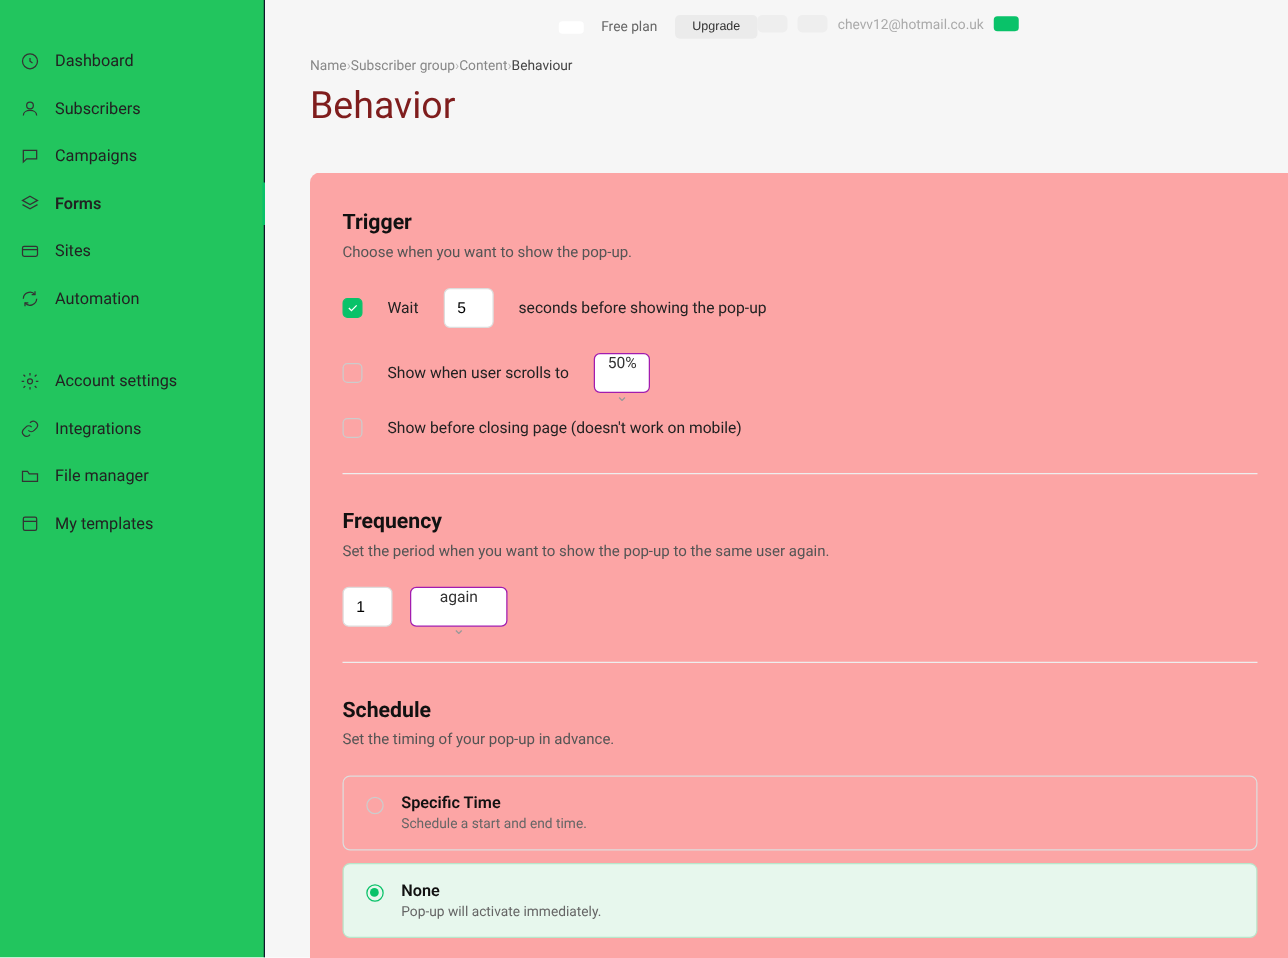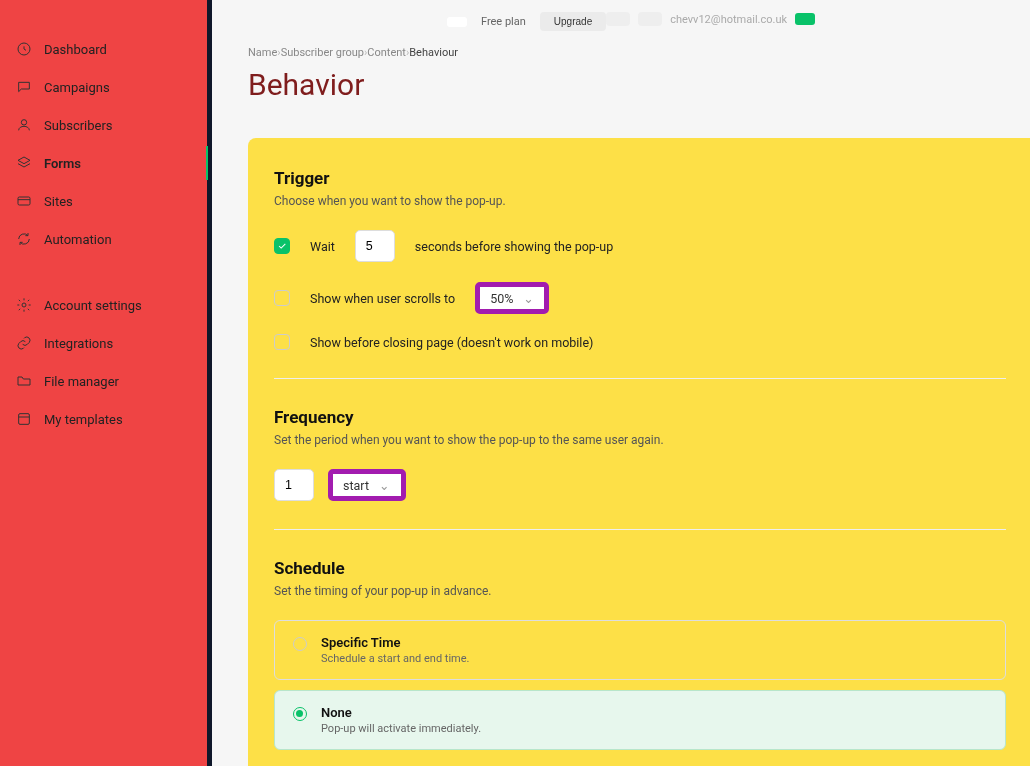--- a/index.html
+++ b/index.html
@@ -10,22 +10,22 @@
     body {
       font-family: -apple-system, BlinkMacSystemFont, "Segoe UI", Roboto, sans-serif;
       width: 1030px;
       height: 766px;
       overflow: hidden;
       background: #fff;
       display: flex;
     }
     .sidebar {
       width: 212px;
-      border-right: 5px solid #0f172a;
-      background: #ef4444;
+      border-right: 1px solid #0f172a;
+      background: #22c55e;
       padding-top: 30px;
       flex-shrink: 0;
       position: relative;
     }
     .sidebar-section {
       margin-bottom: 28px;
     }
     .sidebar-item {
       display: flex;
       align-items: center;
@@ -139,21 +139,21 @@
       color: #bbb;
     }
     .page-title {
       font-size: 30px;
       font-weight: 400;
       color: #7f1d1d;
       padding: 8px 36px 20px;
     }
     .content-card {
       margin: 16px 0 0 36px;
-      background: #fde047;
+      background: #fca5a5;
       border-top-left-radius: 8px;
       padding: 30px 24px 24px 26px;
       overflow-y: auto;
       flex: 1;
     }
     .section {
       padding-bottom: 28px;
       margin-bottom: 28px;
       border-bottom: 1px solid #eee;
     }
@@ -208,27 +208,28 @@
       border-radius: 5px;
       padding: 0 10px;
       font-size: 12.5px;
       text-align: left;
     }
     .select-box {
       display: flex;
       align-items: center;
       gap: 10px;
       height: 32px;
-      border: 5px solid #a21caf;
+      border: 1px solid #a21caf;
       border-radius: 5px;
       padding: 0 10px;
       font-size: 12.5px;
       color: #333;
       cursor: pointer;
       background: #fff;
+      flex-direction: column;
     }
     .select-box .chev {
       color: #999;
     }
     .freq-row {
       display: flex;
       align-items: center;
       gap: 14px;
     }
     .schedule-option {
@@ -287,33 +288,33 @@
         <svg viewBox="0 0 24 24">
             <circle cx="12" cy="12" r="9"></circle>
             <path d="M12 8v4l3 2"></path>
           </svg>
       </span>
       <span>Dashboard</span>
     </div>
     <div class="sidebar-item">
       <span class="sidebar-icon">
         <svg viewBox="0 0 24 24">
-            <path d="M4 5h16v10H8l-4 4V5z"></path>
-          </svg>
-      </span>
-      <span>Campaigns</span>
-    </div>
-    <div class="sidebar-item">
-      <span class="sidebar-icon">
-        <svg viewBox="0 0 24 24">
             <circle cx="12" cy="8" r="4"></circle>
             <path d="M4 20c0-4 4-6 8-6s8 2 8 6"></path>
           </svg>
       </span>
       <span>Subscribers</span>
+    </div>
+    <div class="sidebar-item">
+      <span class="sidebar-icon">
+        <svg viewBox="0 0 24 24">
+            <path d="M4 5h16v10H8l-4 4V5z"></path>
+          </svg>
+      </span>
+      <span>Campaigns</span>
     </div>
     <div class="sidebar-item active">
       <span class="sidebar-icon">
         <svg viewBox="0 0 24 24">
             <path d="M12 3l9 5-9 5-9-5 9-5z"></path>
             <path d="M3 13l9 5 9-5"></path>
           </svg>
       </span>
       <span>Forms</span>
     </div>
@@ -435,21 +436,21 @@
         <span>Show before closing page (doesn't work on mobile)</span>
       </div>
     </div>
 
     <div class="section">
       <div class="section-title">Frequency</div>
       <div class="section-desc">Set the period when you want to show the pop-up to the same user again.</div>
       <div class="freq-row">
         <input class="num-input" value="1" style="">
         <div class="select-box" style="min-width:78px">
-          <span>start</span>
+          <span>again</span>
           <span class="chev">⌄</span>
         </div>
       </div>
     </div>
 
     <div class="section" style="border-bottom:none;margin-bottom:0;padding-bottom:0">
       <div class="section-title">Schedule</div>
       <div class="section-desc">Set the timing of your pop-up in advance.</div>
 
       <div class="schedule-option">

